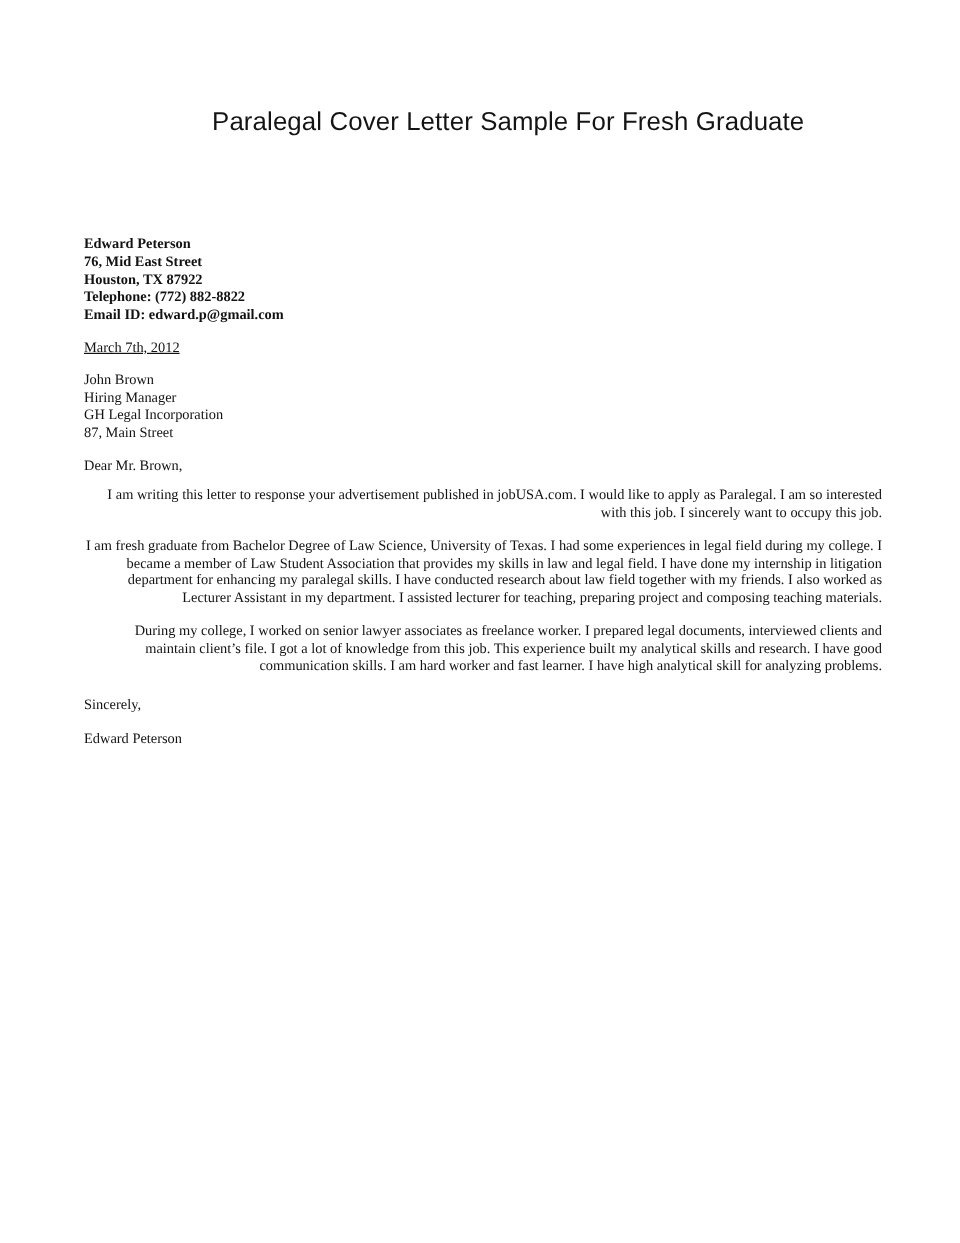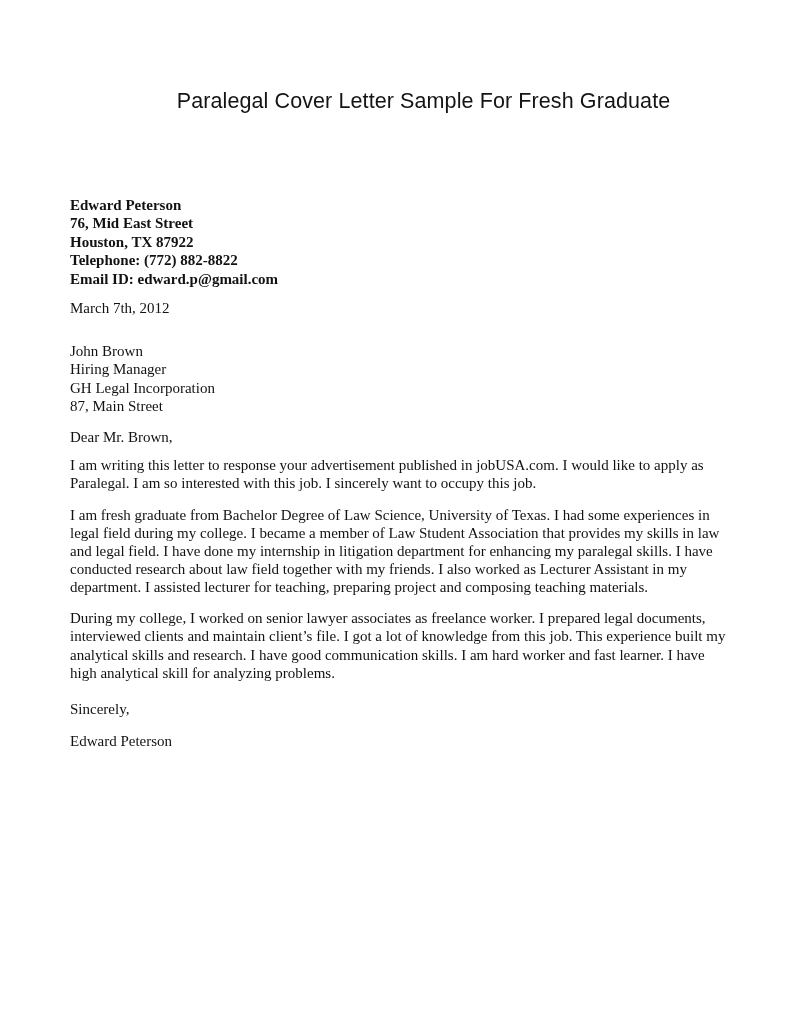--- a/index.html
+++ b/index.html
@@ -37,59 +37,60 @@
     line-height: 1.2;
     padding-left: 47px;
   }
 
   
   .letter {
     position: absolute;
     left: 70px;
     top: 196px;
     width: 665px;
-    font-size: 15px;
+    font-size: 12px;
     line-height: 1.18;
     color: #121212;
   }
 
   
   .sender-block {
     font-weight: bold;
     line-height: 1.23;
     margin-bottom: 12px;
   }
   .sender-block .line {
     white-space: pre;
   }
 
   
   .date-line {
-    margin-bottom: 24px;
+    margin-bottom: 13px;
+    text-decoration: underline;
   }
 
   
   .recipient-block {
     line-height: 1.23;
     margin-bottom: 13px;
   }
   .recipient-block .line {
     white-space: pre;
   }
 
   
   .salutation {
     margin-bottom: 10px;
   }
 
   
   .body-paragraph {
     margin: 0 0 13px 0;
     line-height: 1.21;
-    text-align: left;
+    text-align: right;
   }
 
   
   .closing-paragraph {
     margin: 0 0 4px 0;
     line-height: 1.21;
   }
   .closing-line {
     margin: 18px 0 14px 0;
     line-height: 1.21;

